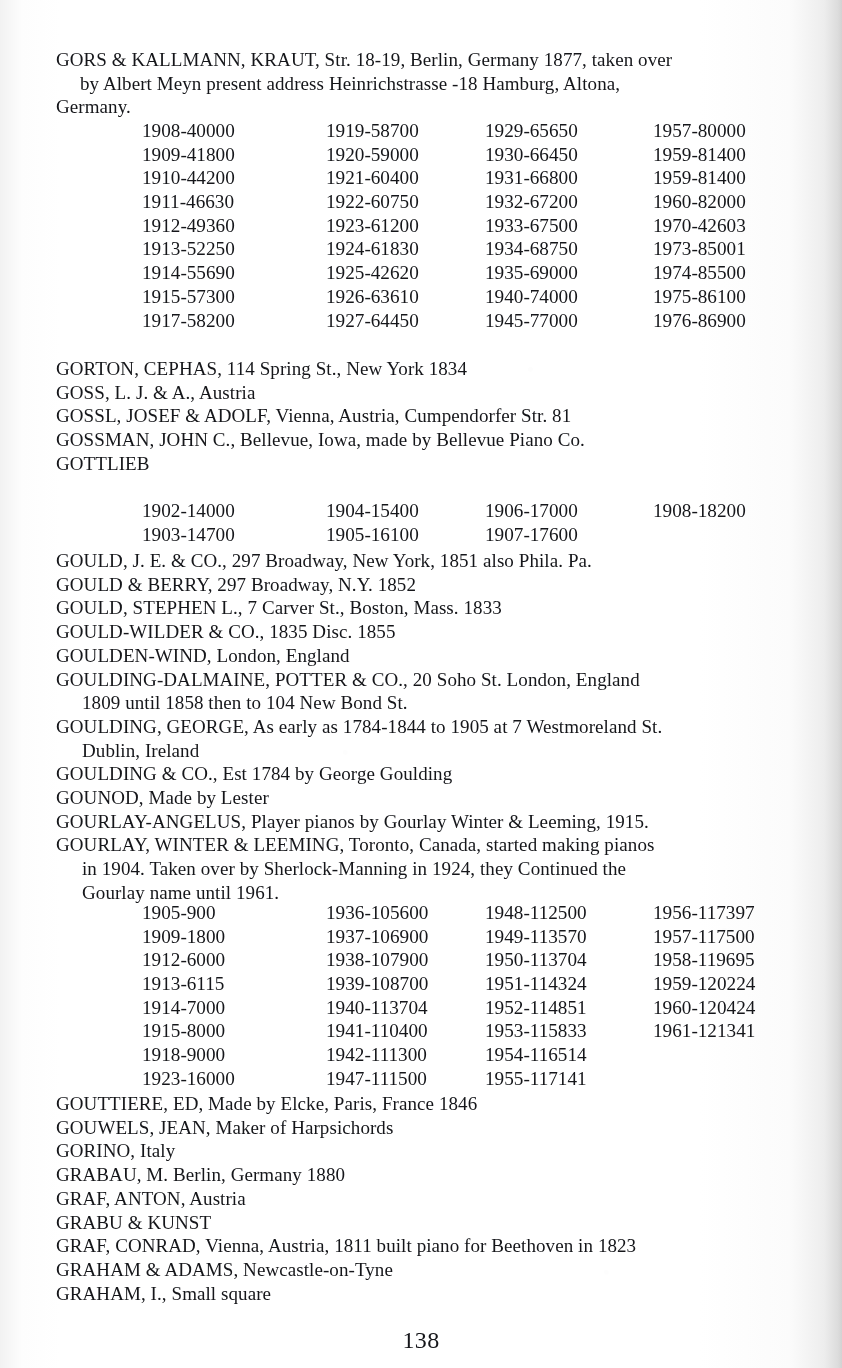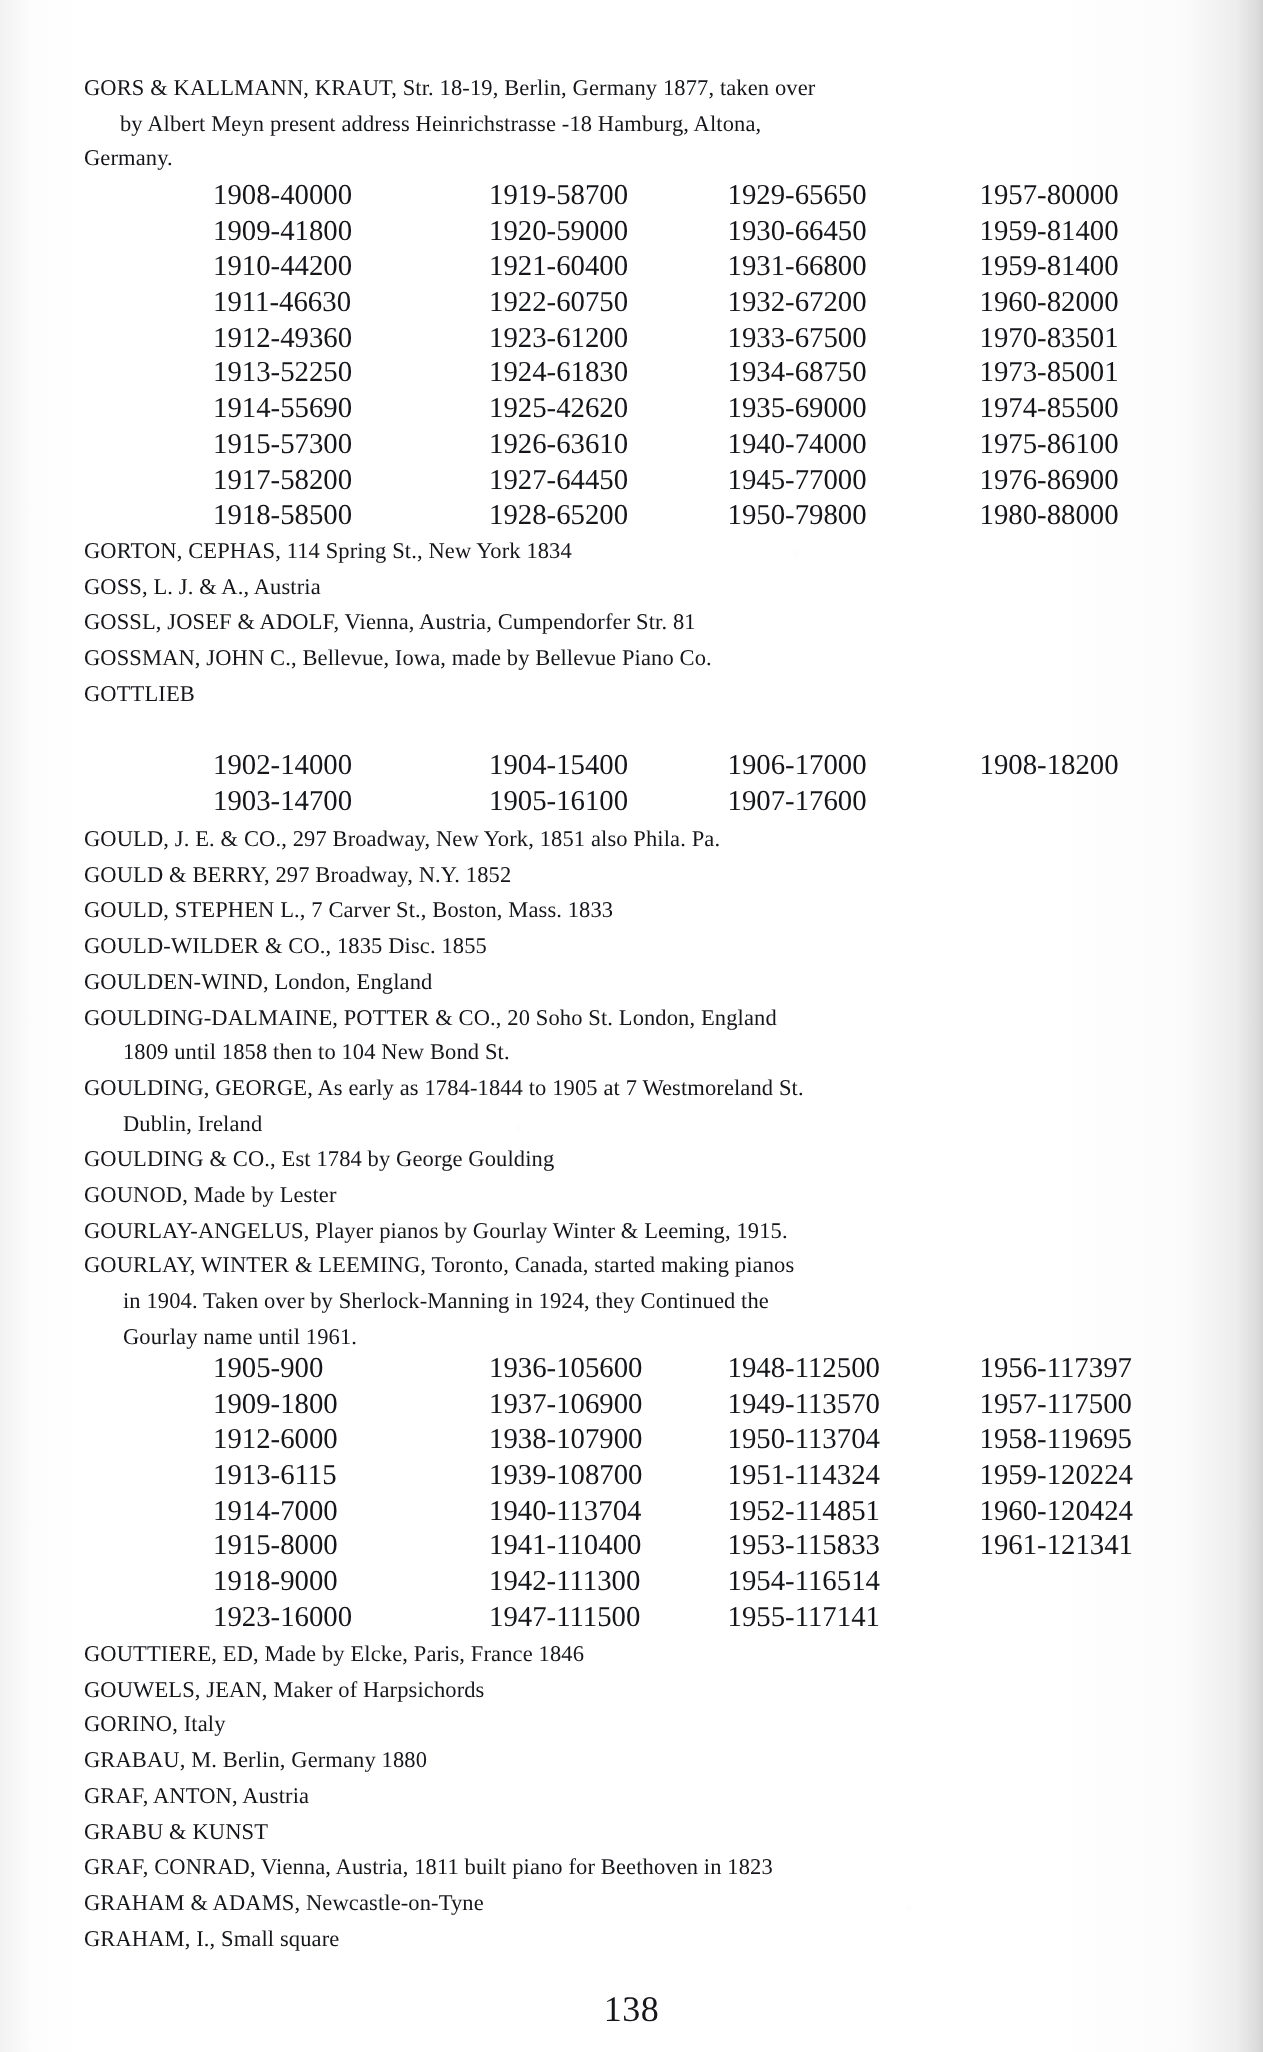--- a/index.html
+++ b/index.html
@@ -56,21 +56,21 @@
     position: absolute;
     left: 0; top: 0;
     width: 842px;
     height: 1368px;
   }
 
   .body-block {
     position: absolute;
     left: 56px;
     width: 770px;
-    font-size: 15px;
+    font-size: 19px;
     line-height: 23.7px;
     letter-spacing: .08px;
   }
 
   .ln {
     white-space: pre;
     margin: 0;
   }
   .ln.ind  { padding-left: 24px; }
   .ln.ind2 { padding-left: 26px; }
@@ -142,21 +142,21 @@
     <div class="num-row">
       <span class="num-cell c0">1911-46630</span>
       <span class="num-cell c1">1922-60750</span>
       <span class="num-cell c2">1932-67200</span>
       <span class="num-cell c3">1960-82000</span>
     </div>
     <div class="num-row">
       <span class="num-cell c0">1912-49360</span>
       <span class="num-cell c1">1923-61200</span>
       <span class="num-cell c2">1933-67500</span>
-      <span class="num-cell c3">1970-83501</span>
+      <span class="num-cell c3">1970-42603</span>
     </div>
     <div class="num-row">
       <span class="num-cell c0">1913-52250</span>
       <span class="num-cell c1">1924-61830</span>
       <span class="num-cell c2">1934-68750</span>
       <span class="num-cell c3">1973-85001</span>
     </div>
     <div class="num-row">
       <span class="num-cell c0">1914-55690</span>
       <span class="num-cell c1">1925-42620</span>
@@ -167,26 +167,20 @@
       <span class="num-cell c0">1915-57300</span>
       <span class="num-cell c1">1926-63610</span>
       <span class="num-cell c2">1940-74000</span>
       <span class="num-cell c3">1975-86100</span>
     </div>
     <div class="num-row">
       <span class="num-cell c0">1917-58200</span>
       <span class="num-cell c1">1927-64450</span>
       <span class="num-cell c2">1945-77000</span>
       <span class="num-cell c3">1976-86900</span>
-    </div>
-    <div class="num-row">
-      <span class="num-cell c0">1918-58500</span>
-      <span class="num-cell c1">1928-65200</span>
-      <span class="num-cell c2">1950-79800</span>
-      <span class="num-cell c3">1980-88000</span>
     </div>
   </div>
 
   <div class="body-block" style="top:357px;">
     <div class="ln">GORTON, CEPHAS, 114 Spring St., New York 1834</div>
     <div class="ln">GOSS, L. J. &amp; A., Austria</div>
     <div class="ln">GOSSL, JOSEF &amp; ADOLF, Vienna, Austria, Cumpendorfer Str. 81</div>
     <div class="ln">GOSSMAN, JOHN C., Bellevue, Iowa, made by Bellevue Piano Co.</div>
     <div class="ln">GOTTLIEB</div>
   </div>

